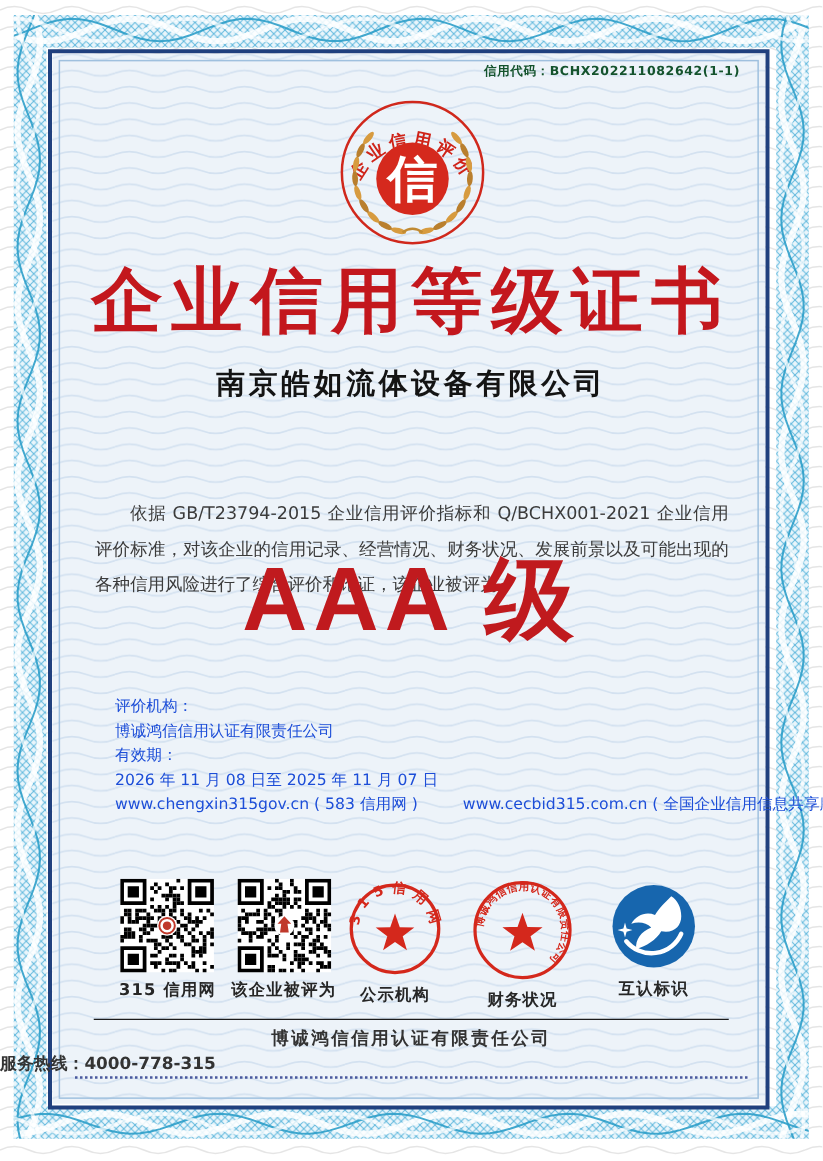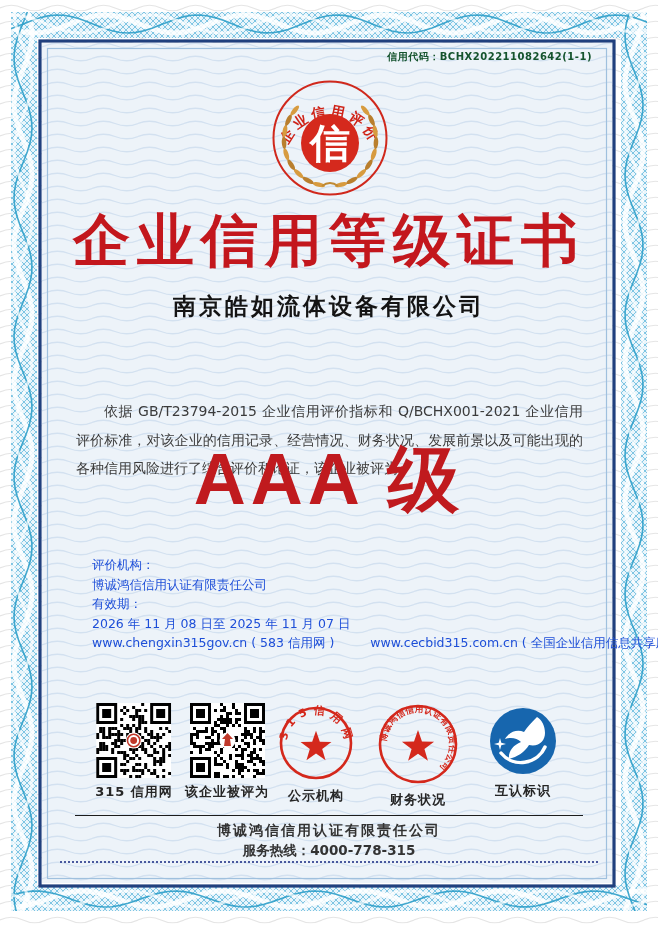--- a/index.html
+++ b/index.html
@@ -21,21 +21,21 @@
           font-size:72px;font-weight:bold;color:#c01a1e;letter-spacing:5px;}
   .info{top:555px;left:92px;width:520px;font-size:12.5px;color:#1d4ed8;}
   .info .line{height:19.6px;line-height:19.6px;white-space:nowrap;}
   .info .gap{display:inline-block;width:36px;}
   .badge{position:absolute;top:703px;display:flex;flex-direction:column;align-items:center;
          transform:translateX(-50%);}
   .badge .lbl{margin-top:5px;font-size:13px;font-weight:bold;color:#262626;white-space:nowrap;letter-spacing:1px;}
   .sep-line{top:815px;left:75px;width:508px;height:0;border-top:1.3px solid #1c1c1c;}
   .footer-co{top:822px;left:0;width:100%;text-align:center;font-size:14px;font-weight:bold;
              color:#333;letter-spacing:2px;}
-  .footer-tel{top:842px;left:0;width:100%;text-align:center;font-size:13.5px;font-weight:bold;color:#333;}
+  .footer-tel{top:842px;left:0;width:100%;text-align:left;font-size:13.5px;font-weight:bold;color:#333;}
   .dotted-line{top:861px;left:60px;width:538px;height:0;border-top:2px dotted #2e3f8f;opacity:.85;}
 </style>
 </head>
 <body>
 
 <div class="cert">
 
   <svg class="bg" width="658" height="929" viewBox="0 0 658 929">
     <defs>
       <pattern id="pGrey" width="46" height="16" patternUnits="userSpaceOnUse">

